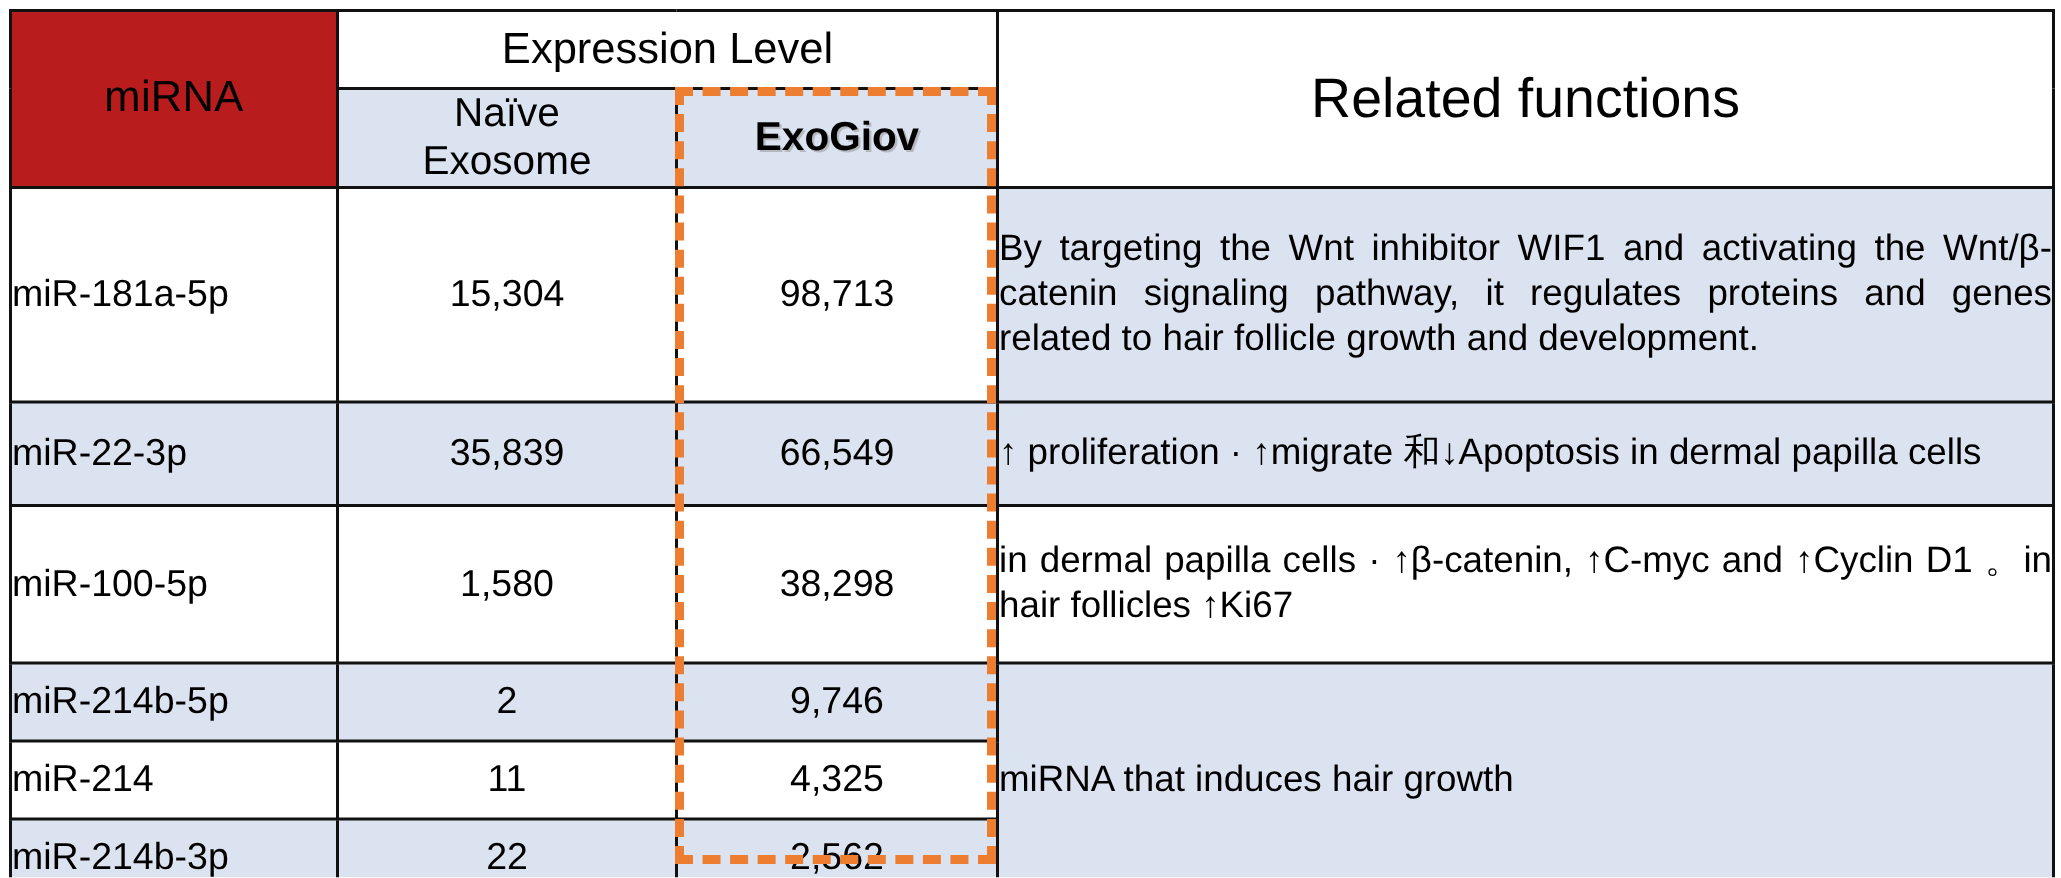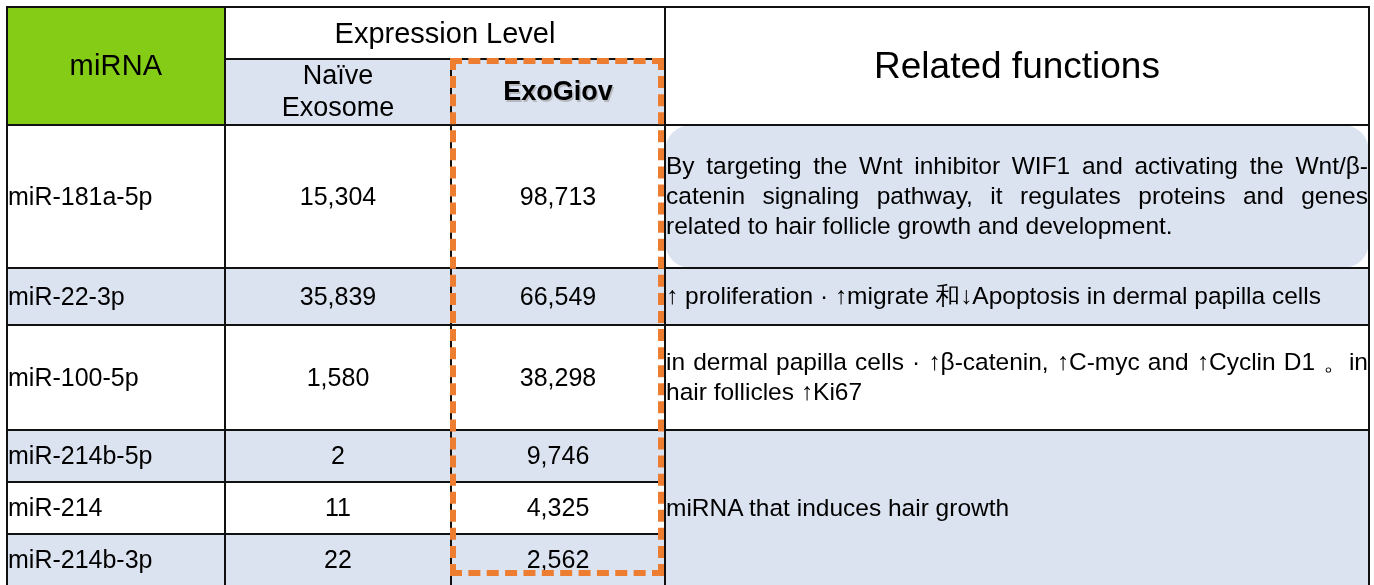--- a/index.html
+++ b/index.html
@@ -26,21 +26,21 @@
   table.mirna-table td, table.mirna-table th {
     border: 2px solid #111111;
     padding: 0;
     vertical-align: middle;
     font-weight: normal;
     color: #000000;
     margin-top: 20px;
   }
   
   .th-mirna {
-    background: #84cc16;
+    background: #b91c1c;
     text-align: center;
     font-weight: bold;
     font-size: 29px;
     letter-spacing: 0.2px;
   }
   .th-expr {
     background: #ffffff;
     text-align: center;
     font-weight: bold;
     font-size: 29px;
@@ -80,21 +80,21 @@
   }
   td.c-desc {
     font-size: 24.5px;
     text-align: justify;
     text-align-last: left;
     line-height: 1.22;
     padding: 3px 9px 3px 10px;
     vertical-align: middle;
   }
   td.c-desc.centerv { vertical-align: middle; }
-  .row-white td { background: #ffffff; border-radius: 26px; }
+  .row-white td { background: #ffffff; }
   .row-blue td  { background: #dce3f0; }
   td.bg-blue { background: #dce3f0 !important; }
   td.bg-white { background: #ffffff !important; }
   
   .dash-box {
     position: absolute;
     left: 450px; top: 58px;
     width: 214px; height: 518px;
     border: 6px dashed #ed7d31;
     pointer-events: none;
@@ -131,21 +131,21 @@
 
     <tbody>
 
       <tr class="row-white" style="height:143px">
         <td class="c-name">miR-181a-5p</td>
         <td class="c-num">15,304</td>
         <td class="c-num">98,713</td>
         <td class="c-desc bg-blue">By targeting the Wnt inhibitor WIF1 and activating the Wnt/β-catenin signaling pathway, it regulates proteins and genes related to hair follicle growth and development.</td>
       </tr>
 
-      <tr class="row-blue" style="height:57px">
+      <tr class="row-blue" style="height:69px">
         <td class="c-name">miR-22-3p</td>
         <td class="c-num">35,839</td>
         <td class="c-num">66,549</td>
         <td class="c-desc bg-blue">↑ proliferation · ↑migrate 和↓Apoptosis in dermal papilla cells</td>
       </tr>
 
       <tr class="row-white" style="height:105px">
         <td class="c-name">miR-100-5p</td>
         <td class="c-num">1,580</td>
         <td class="c-num">38,298</td>

